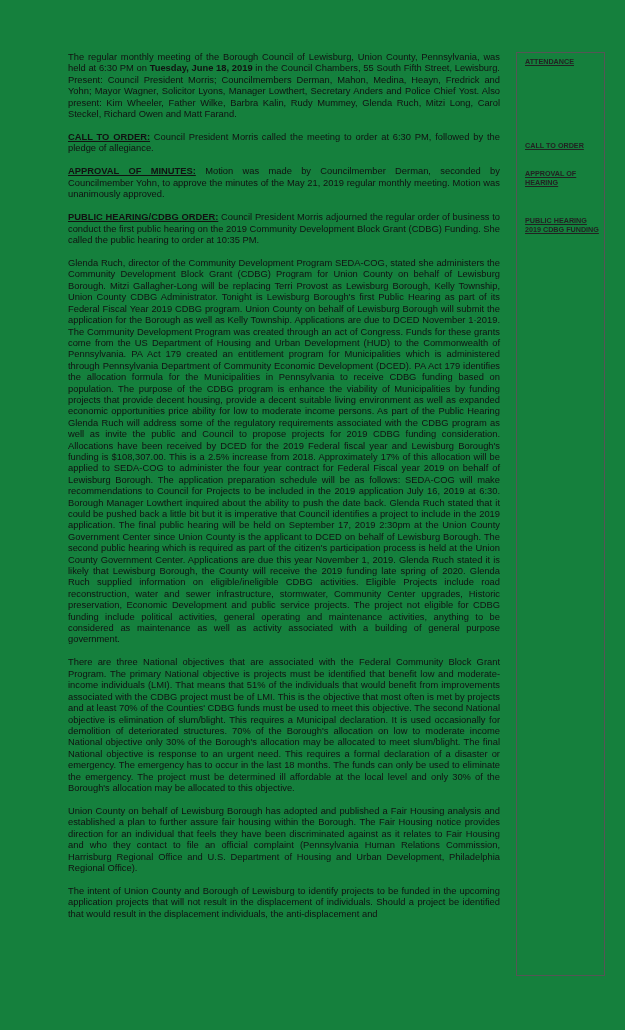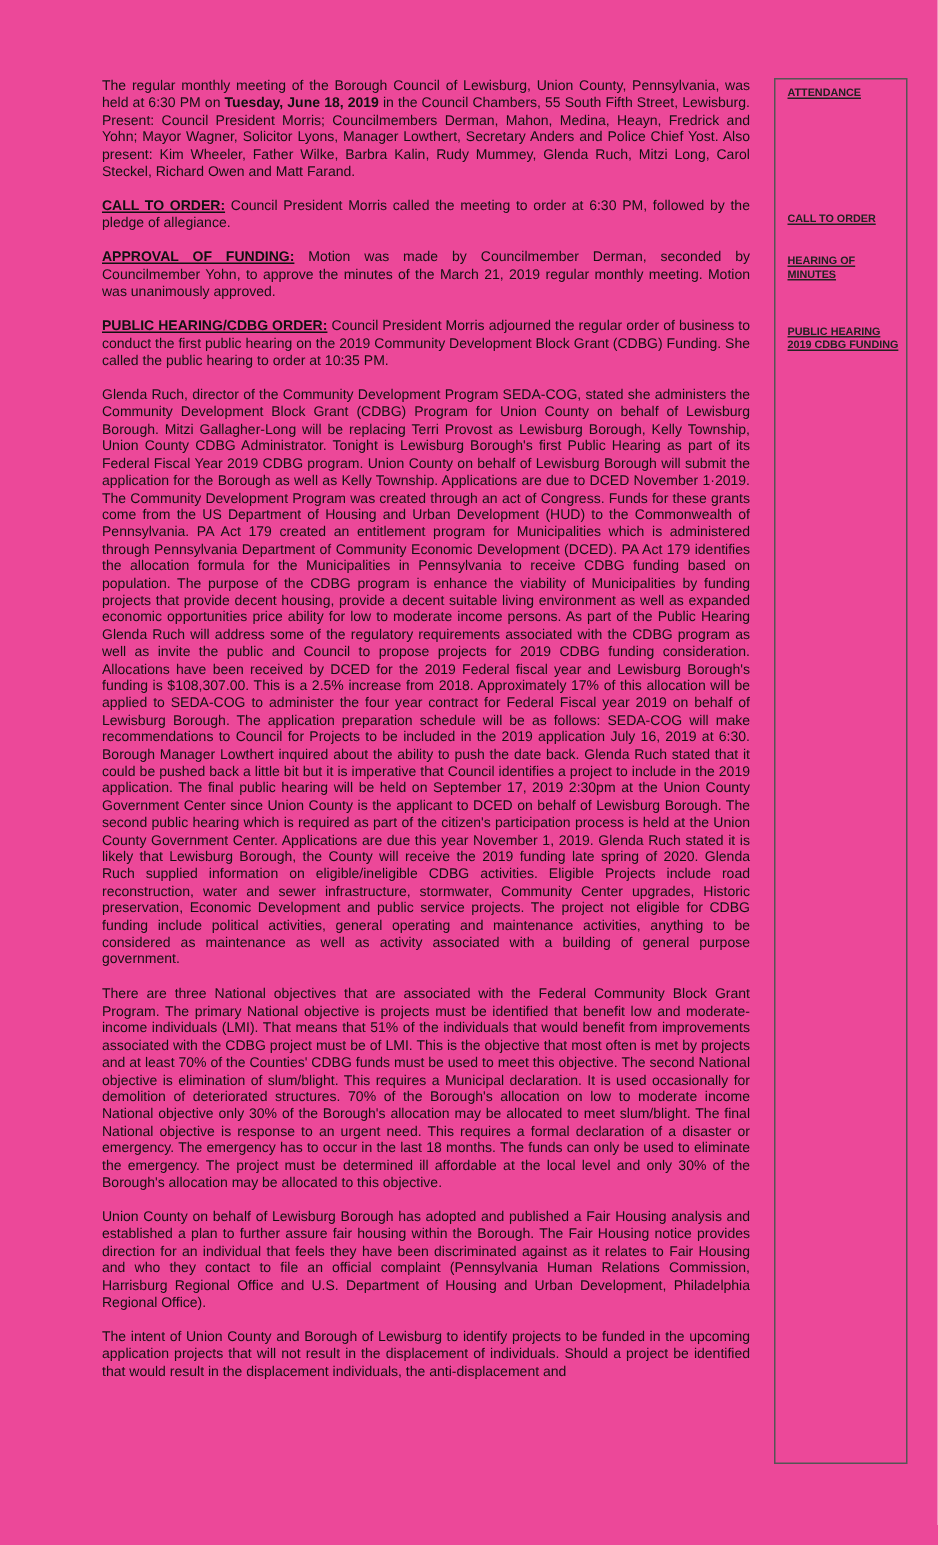--- a/index.html
+++ b/index.html
@@ -1,17 +1,17 @@
 <!DOCTYPE html>
 <html><head>
 <meta charset="utf-8">
 <style>
   html, body { margin: 0; padding: 0; background: #ffffff; }
   body { width: 625px; height: 1030px; position: relative; overflow: hidden; }
-  .page { position: absolute; left: 0; top: 0; width: 625px; height: 1030px; background: #ec4899; }
+  .page { position: absolute; left: 0; top: 0; width: 625px; height: 1030px; background: #15803d; }
   .main {
     position: absolute; left: 68px; top: 52px; width: 432px;
     font-family: "Liberation Sans", sans-serif;
     font-size: 9.35px; line-height: 11.4px; color: #111111;
   }
   .main p { margin: 0 0 11.6px 0; text-align: justify; }
   .heading { font-weight: bold; text-decoration: underline; margin-top: 16px; }
   .bold { font-weight: bold; }
   .sidebar {
     position: absolute; left: 516px; top: 52px; width: 89px; height: 924px;
@@ -26,29 +26,29 @@
 </style>
 </head>
 <body>
 
 <div class="page">
   <div class="main">
     <p><span>The regular monthly meeting of the Borough Council of Lewisburg, Union County, Pennsylvania, was held at 6:30 PM on </span><span class="bold">Tuesday, June 18, 2019</span><span> in the Council Chambers, 55 South Fifth Street, Lewisburg. Present: Council President Morris; Councilmembers Derman, Mahon, Medina, Heayn, Fredrick and Yohn; Mayor Wagner, Solicitor Lyons, Manager Lowthert, Secretary Anders and Police Chief Yost. Also present: Kim Wheeler, Father Wilke, Barbra Kalin, Rudy Mummey, Glenda Ruch, Mitzi Long, Carol Steckel, Richard Owen and Matt Farand.</span></p>
 
     <p><span class="heading">CALL TO ORDER:</span><span> Council President Morris called the meeting to order at 6:30 PM, followed by the pledge of allegiance.</span></p>
 
-    <p><span class="heading">APPROVAL OF FUNDING:</span><span> Motion was made by Councilmember Derman, seconded by Councilmember Yohn, to approve the minutes of the March 21, 2019 regular monthly meeting. Motion was unanimously approved.</span></p>
+    <p><span class="heading">APPROVAL OF MINUTES:</span><span> Motion was made by Councilmember Derman, seconded by Councilmember Yohn, to approve the minutes of the May 21, 2019 regular monthly meeting. Motion was unanimously approved.</span></p>
 
     <p><span class="heading">PUBLIC HEARING/CDBG ORDER:</span><span> Council President Morris adjourned the regular order of business to conduct the first public hearing on the 2019 Community Development Block Grant (CDBG) Funding. She called the public hearing to order at 10:35 PM.</span></p>
 
     <p>Glenda Ruch, director of the Community Development Program SEDA-COG, stated she administers the Community Development Block Grant (CDBG) Program for Union County on behalf of Lewisburg Borough.  Mitzi Gallagher-Long will be replacing Terri Provost as Lewisburg Borough, Kelly Township, Union County CDBG Administrator.  Tonight is Lewisburg Borough's first Public Hearing as part of its Federal Fiscal Year 2019 CDBG program.  Union County on behalf of Lewisburg Borough will submit the application for the Borough as well as Kelly Township. Applications are due to DCED November 1·2019.  The Community Development Program was created through an act of Congress.  Funds for these grants come from the US Department of Housing and Urban Development (HUD) to the Commonwealth of Pennsylvania.  PA Act 179 created an entitlement program for Municipalities which is administered through Pennsylvania Department of Community Economic Development (DCED).  PA Act 179 identifies the allocation formula for the Municipalities in Pennsylvania to receive CDBG funding based on population.  The purpose of the CDBG program is enhance the viability of Municipalities by funding projects that provide decent housing, provide a decent suitable living environment as well as expanded economic opportunities price ability for low to moderate income persons.  As part of the Public Hearing Glenda Ruch will address some of the regulatory requirements associated with the CDBG program as well as invite the public and Council to propose projects for 2019 CDBG funding consideration.  Allocations have been received by DCED for the 2019 Federal fiscal year and Lewisburg Borough's funding is $108,307.00.   This is a 2.5% increase from 2018. Approximately 17% of this allocation will be applied to SEDA-COG to administer the four year contract for Federal Fiscal year 2019 on behalf of Lewisburg Borough.   The application preparation schedule will be as follows:  SEDA-COG will make recommendations to Council for Projects to be included in the 2019 application July 16, 2019 at 6:30.  Borough Manager Lowthert inquired about the ability to push the date back.  Glenda Ruch stated that it could be pushed back a little bit but it is imperative that Council identifies a project to include in the 2019 application. The final public hearing will be held on September 17, 2019 2:30pm at the Union County Government Center since Union County is the applicant to DCED on behalf of Lewisburg Borough.  The second public hearing which is required as part of the citizen's participation process is held at the Union County Government Center.  Applications are due this year November 1, 2019.  Glenda Ruch stated it is likely that Lewisburg Borough, the County will receive the 2019 funding late spring of 2020.  Glenda Ruch supplied information on eligible/ineligible CDBG activities.  Eligible Projects include road reconstruction, water and sewer infrastructure, stormwater, Community Center upgrades, Historic preservation, Economic Development and public service projects.  The project not eligible for CDBG funding include political activities, general operating and maintenance activities, anything to be considered as maintenance as well as activity associated with a building of general purpose government.</p>
     <p>There are three National objectives that are associated with the Federal Community Block Grant Program.  The primary National objective is projects must be identified that benefit low and moderate-income individuals (LMI). That means that 51% of the individuals that would benefit from improvements associated with the CDBG project must be of LMI.  This is the objective that most often is met by projects and at least 70% of the Counties' CDBG funds must be used to meet this objective.  The second National objective is elimination of slum/blight.  This requires a Municipal declaration.  It is used occasionally for demolition of deteriorated structures.  70% of the Borough's allocation on low to moderate income National objective only 30% of the Borough's allocation may be allocated to meet slum/blight.  The final National objective is response to an urgent need. This requires a formal declaration of a disaster or emergency.  The emergency has to occur in the last 18 months.  The funds can only be used to eliminate the emergency.  The project must be determined ill affordable at the local level and only 30% of the Borough's allocation may be allocated to this objective.</p>
     <p>Union County on behalf of Lewisburg Borough has adopted and published a Fair Housing analysis and established a plan to further assure fair housing within the Borough. The Fair Housing notice provides direction for an individual that feels they have been discriminated against as it relates to Fair Housing and who they contact to file an official complaint (Pennsylvania Human Relations Commission, Harrisburg Regional Office and U.S. Department of Housing and Urban Development, Philadelphia Regional Office).</p>
     <p>The intent of Union County and Borough of Lewisburg to identify projects to be funded in the upcoming application projects that will not result in the displacement of individuals.  Should a project be identified that would result in the displacement individuals, the anti-displacement and</p>
   </div>
 
   <div class="sidebar">
     <div class="side-label" style="top:4px;">ATTENDANCE</div>
     <div class="side-label" style="top:88px;">CALL TO ORDER</div>
-    <div class="side-label" style="top:116px;">HEARING OF MINUTES</div>
+    <div class="side-label" style="top:116px;">APPROVAL OF HEARING</div>
     <div class="side-label" style="top:163px;">PUBLIC HEARING 2019 CDBG FUNDING</div>
   </div>
 </div>
 
 </body></html>

